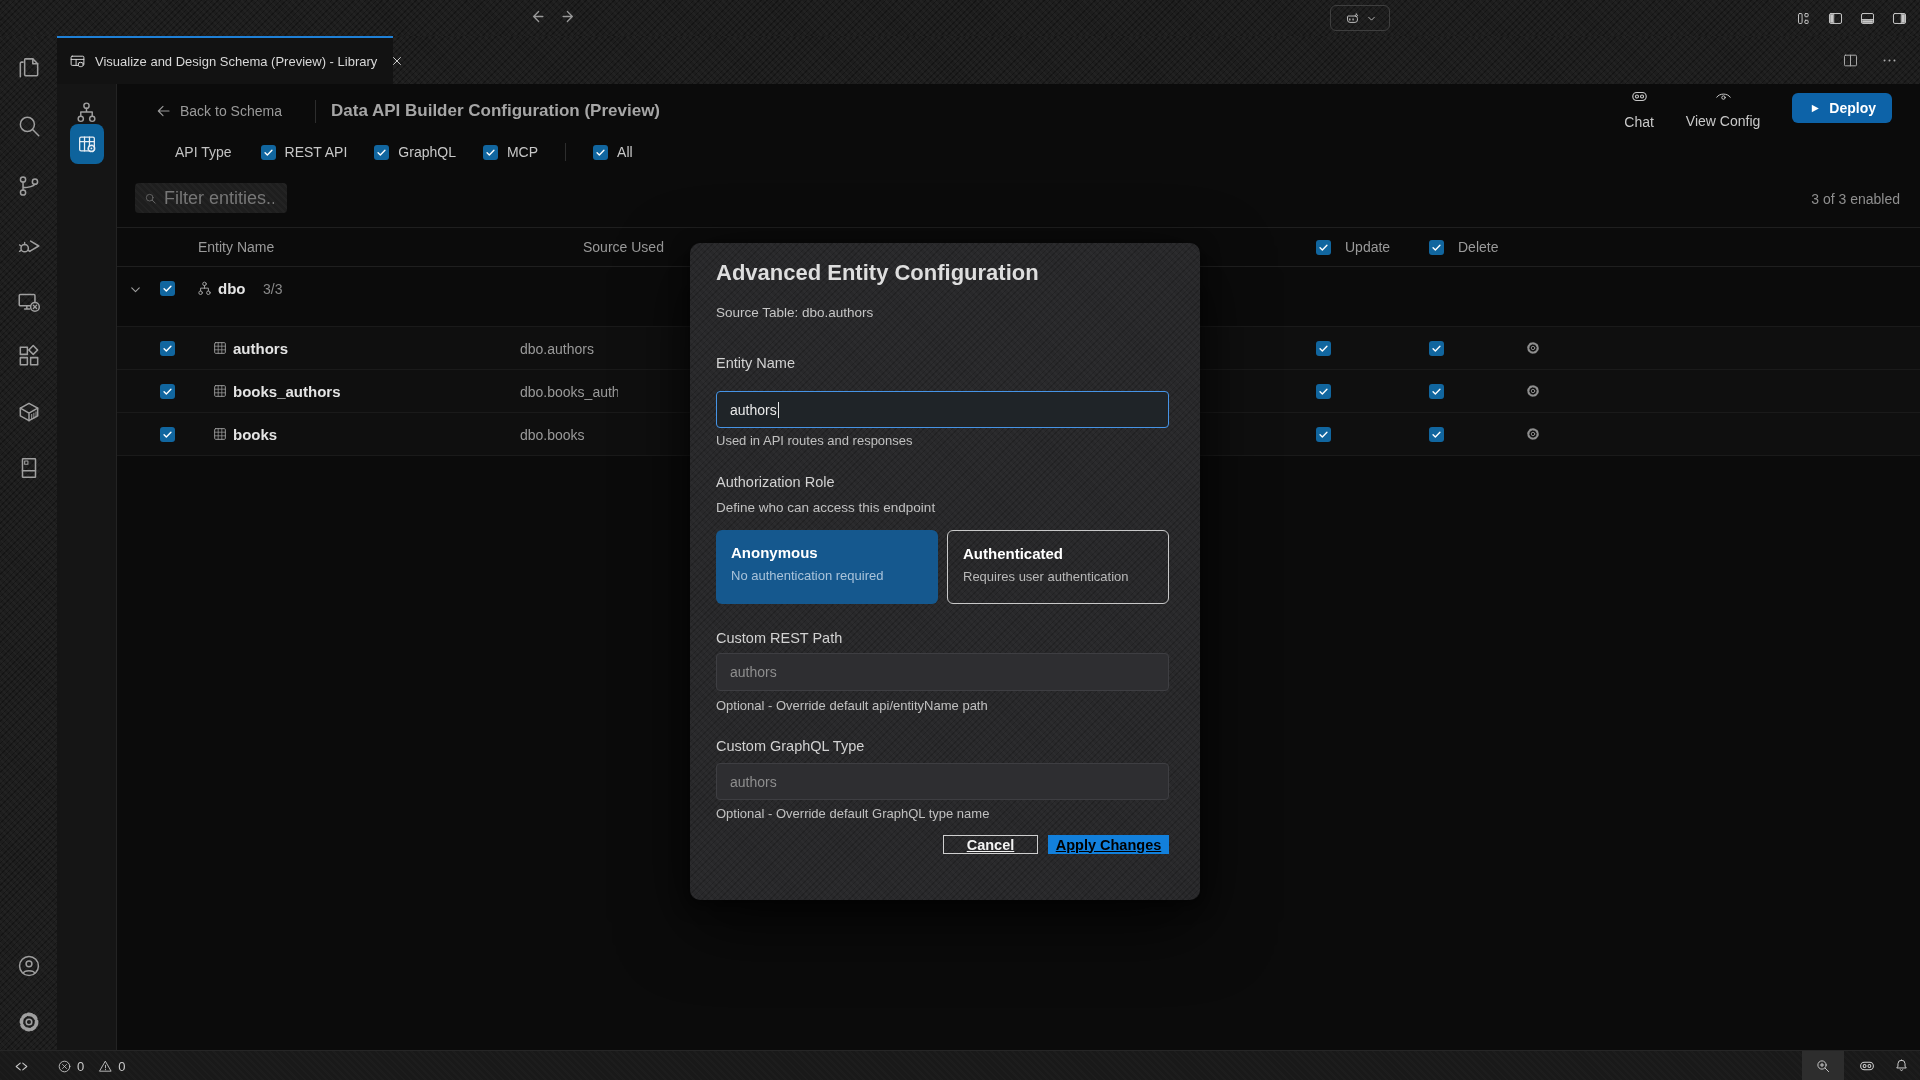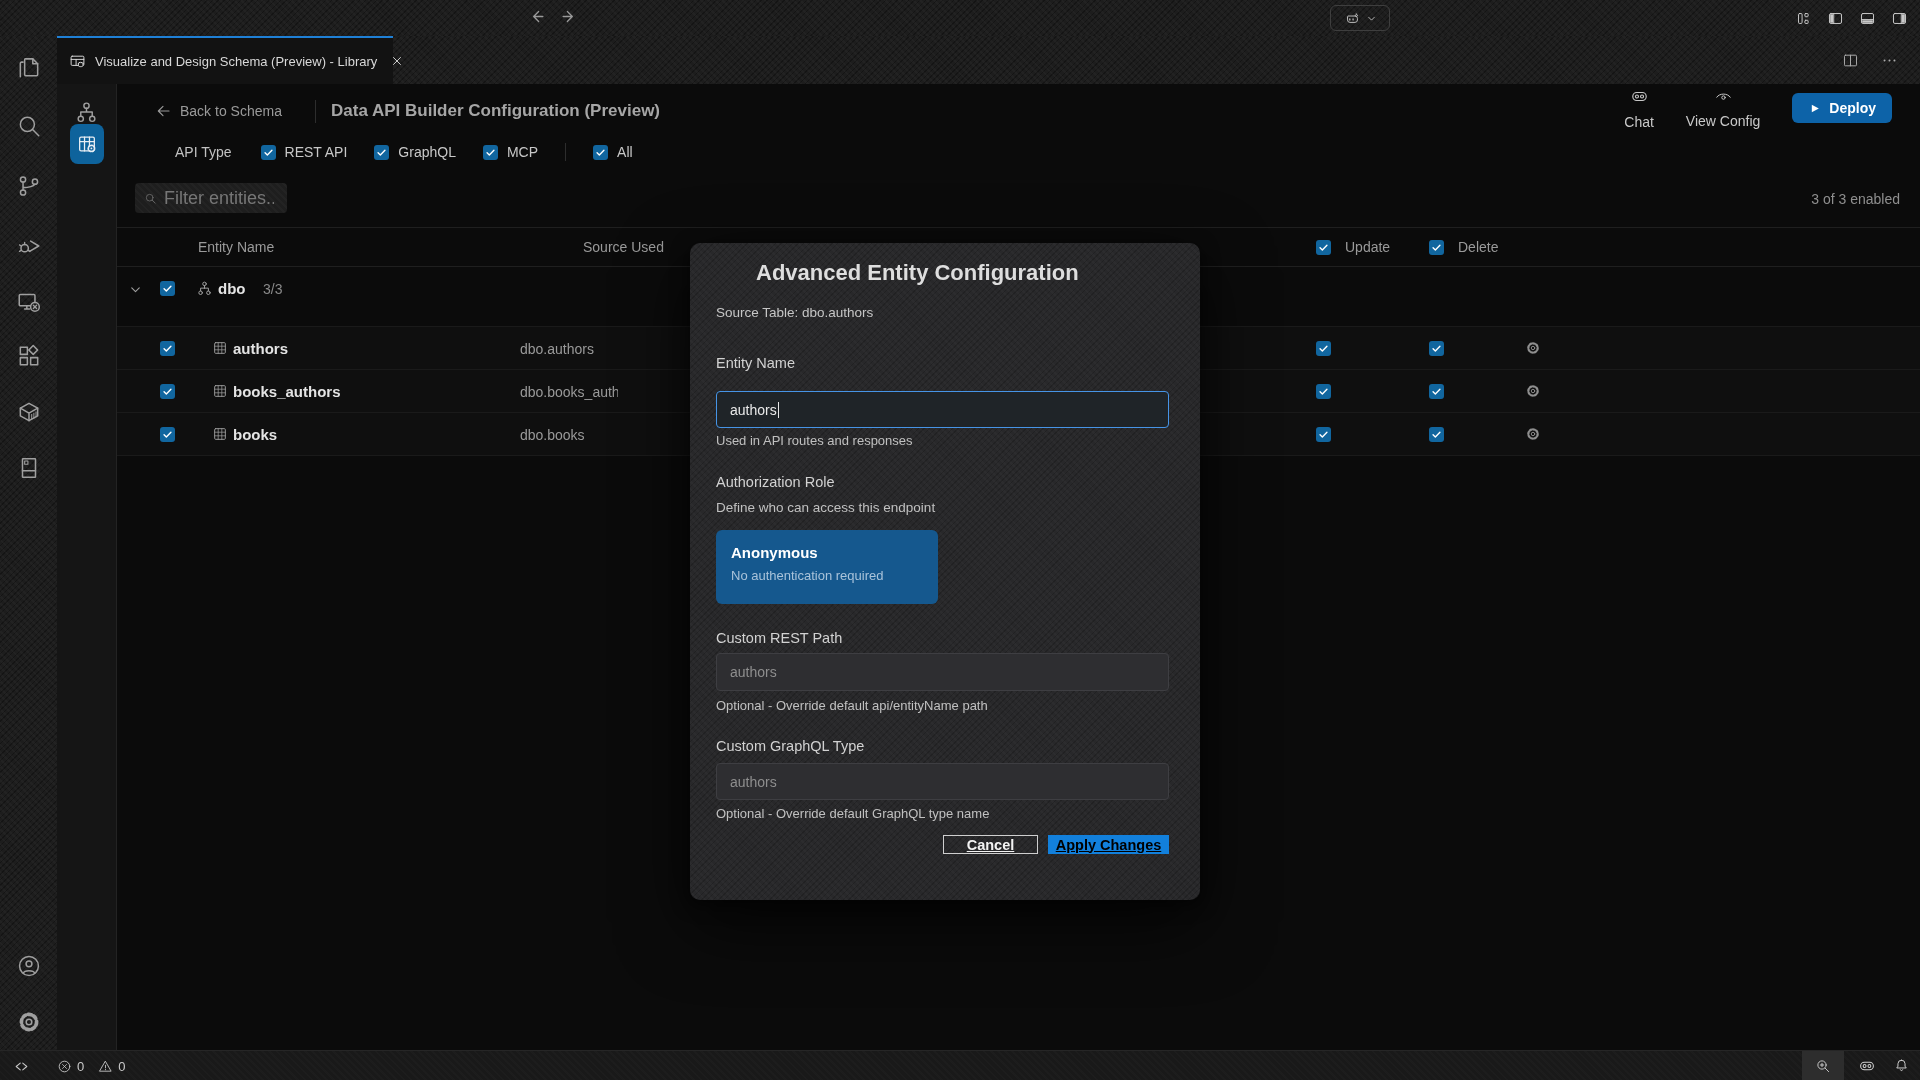--- a/index.html
+++ b/index.html
@@ -109,21 +109,21 @@
   .ent-name { font-size:15px; font-weight:bold; color:#e4e4e4; white-space:nowrap; }
   .src-cell { font-size:14px; color:#9a9a9a; width:98px; overflow:hidden; white-space:nowrap; display:block; }
   .gear-cell { color:#8f8f8f; }
 
   
   .modal {
     left:573px; top:159px; width:510px; height:657px;
     border-radius:10px; box-shadow:0 24px 70px rgba(0,0,0,0.7), 0 4px 18px rgba(0,0,0,0.5);
   }
   .modal > * { position:absolute; }
-  .m-title { left:26px; top:17px; font-size:22px; font-weight:bold; color:#dedede;margin-left:40px; }
+  .m-title { left:26px; top:17px; font-size:22px; font-weight:bold; color:#dedede; }
   .m-src { left:26px; top:62px; font-size:13.5px; color:#c6c6c6; }
   .m-label { font-size:14.5px; color:#d2d2d2; }
   .m-helper { font-size:13px; color:#c0c0c0; }
   .m-input {
     left:26px; width:453px; height:37px; border-radius:4px;
     background:#2e2e31; border:1px solid #3e3e42;
     display:flex; align-items:center; padding:0 13px;
   }
   .m-input input {
     background:transparent; border:none; outline:none; width:100%;
@@ -579,20 +579,24 @@
     </div>
     <div class="m-helper" style="left:26px; top:190px">Used in API routes and responses</div>
 
     <div class="m-label" style="left:26px; top:231px">Authorization Role</div>
     <div class="m-helper" style="left:26px; top:257px; font-size:13.5px">Define who can access this endpoint</div>
 
     <div class="auth-card auth-sel">
       <div class="t">Anonymous</div>
       <div class="d">No authentication required</div>
     </div>
+    <div class="auth-card auth-un">
+      <div class="t">Authenticated</div>
+      <div class="d">Requires user authentication</div>
+    </div>
 
     <div class="m-label" style="left:26px; top:387px">Custom REST Path</div>
     <div class="m-input" style="top:410px; height:38px">
       <input placeholder="authors" style="">
     </div>
     <div class="m-helper" style="left:26px; top:455px">Optional - Override default api/entityName path</div>
 
     <div class="m-label" style="left:26px; top:495px">Custom GraphQL Type</div>
     <div class="m-input" style="top:520px">
       <input placeholder="authors" style="">

